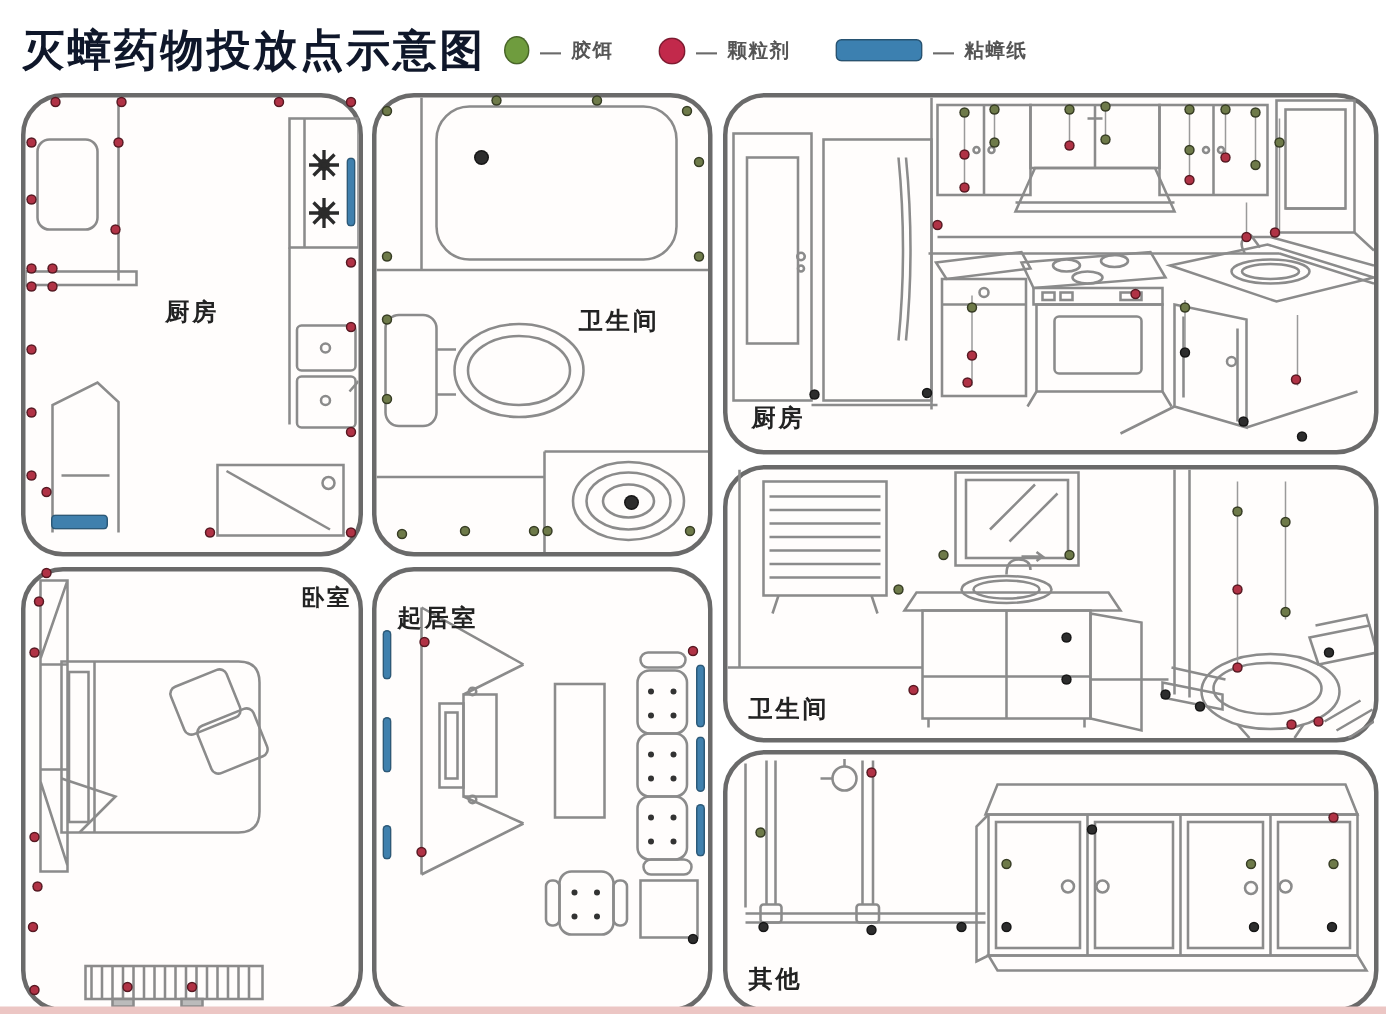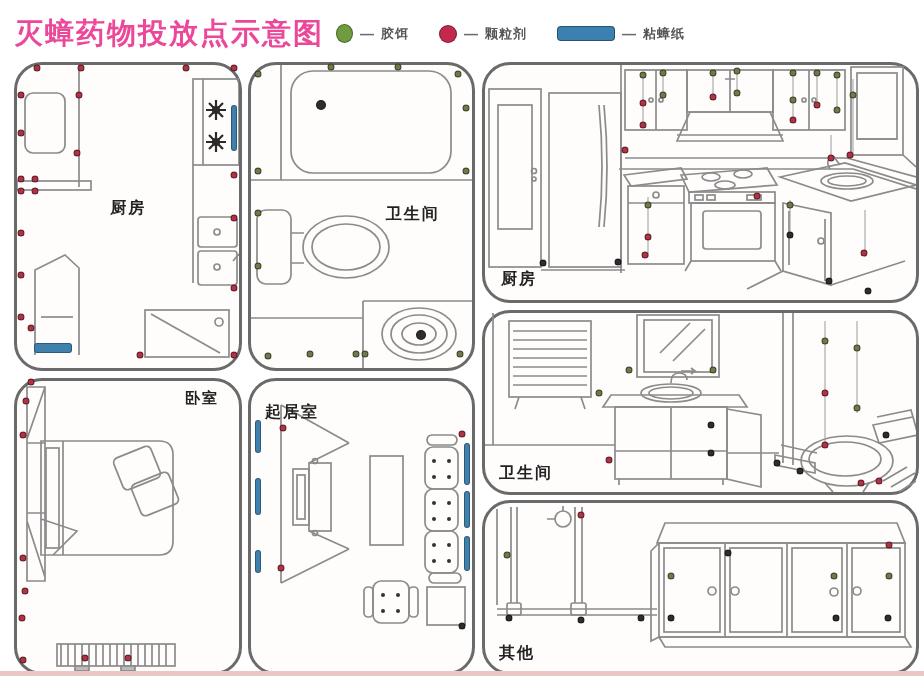--- a/index.html
+++ b/index.html
@@ -23,40 +23,40 @@
   #p2{left:248px;top:62px;width:221px;height:303px}
   #p3{left:14px;top:378px;width:222px;height:291px}
   #p4{left:248px;top:378px;width:221px;height:291px}
   #p5{left:482px;top:62px;width:431px;height:235px}
   #p6{left:482px;top:310px;width:431px;height:179px}
   #p7{left:482px;top:500px;width:431px;height:169px}
   .room-label{position:absolute;font-weight:900;color:#222;font-size:16px;
               letter-spacing:2px;z-index:5;}
   #p1 .room-label{left:42%;top:44%;}
   #p2 .room-label{left:61%;top:46%;}
-  #p3 .room-label{right:20px;top:8px;font-size:15px;}
+  #p3 .room-label{right:4px;top:8px;font-size:15px;}
   #p4 .room-label{left:14px;top:8px;margin-top:13px;}
   #p5 .room-label{left:16px;bottom:10px;}
   #p6 .room-label{left:14px;bottom:8px;}
   #p7 .room-label{left:14px;bottom:8px;}
   
   .mk{position:absolute;transform:translate(-50%,-50%);border-radius:50%;
       border:1px solid rgba(0,0,0,.5);z-index:4;box-sizing:border-box;}
   .mk-b{border-radius:3px;transform:none;border:1px solid rgba(0,0,0,.3);}
   #strip{position:absolute;left:0;bottom:0;width:100%;height:5px;}
   .ln{stroke:#8b8b8b;stroke-width:1.7;fill:none;}
   .lnthin{stroke:#9a9a9a;stroke-width:1;fill:none;}
   .dk{stroke:#2b2b2b;fill:none;}
 </style>
 </head>
 <body>
 
 <div id="stage">
 
-  <div id="title" style="color: #ec4899;">灭蟑药物投放点示意图</div>
+  <div id="title" style="color: #0f172a;">灭蟑药物投放点示意图</div>
 
   <div id="legend">
     <div class="lg-item">
       <span class="lg-swatch sw-gel" style="background: rgb(111, 156, 62);"></span>
       <span class="lg-dash">—</span>
       <span class="lg-label">胶饵</span>
     </div>
     <div class="lg-item">
       <span class="lg-swatch sw-granule" style="background: rgb(194, 41, 75);"></span>
       <span class="lg-dash">—</span>

